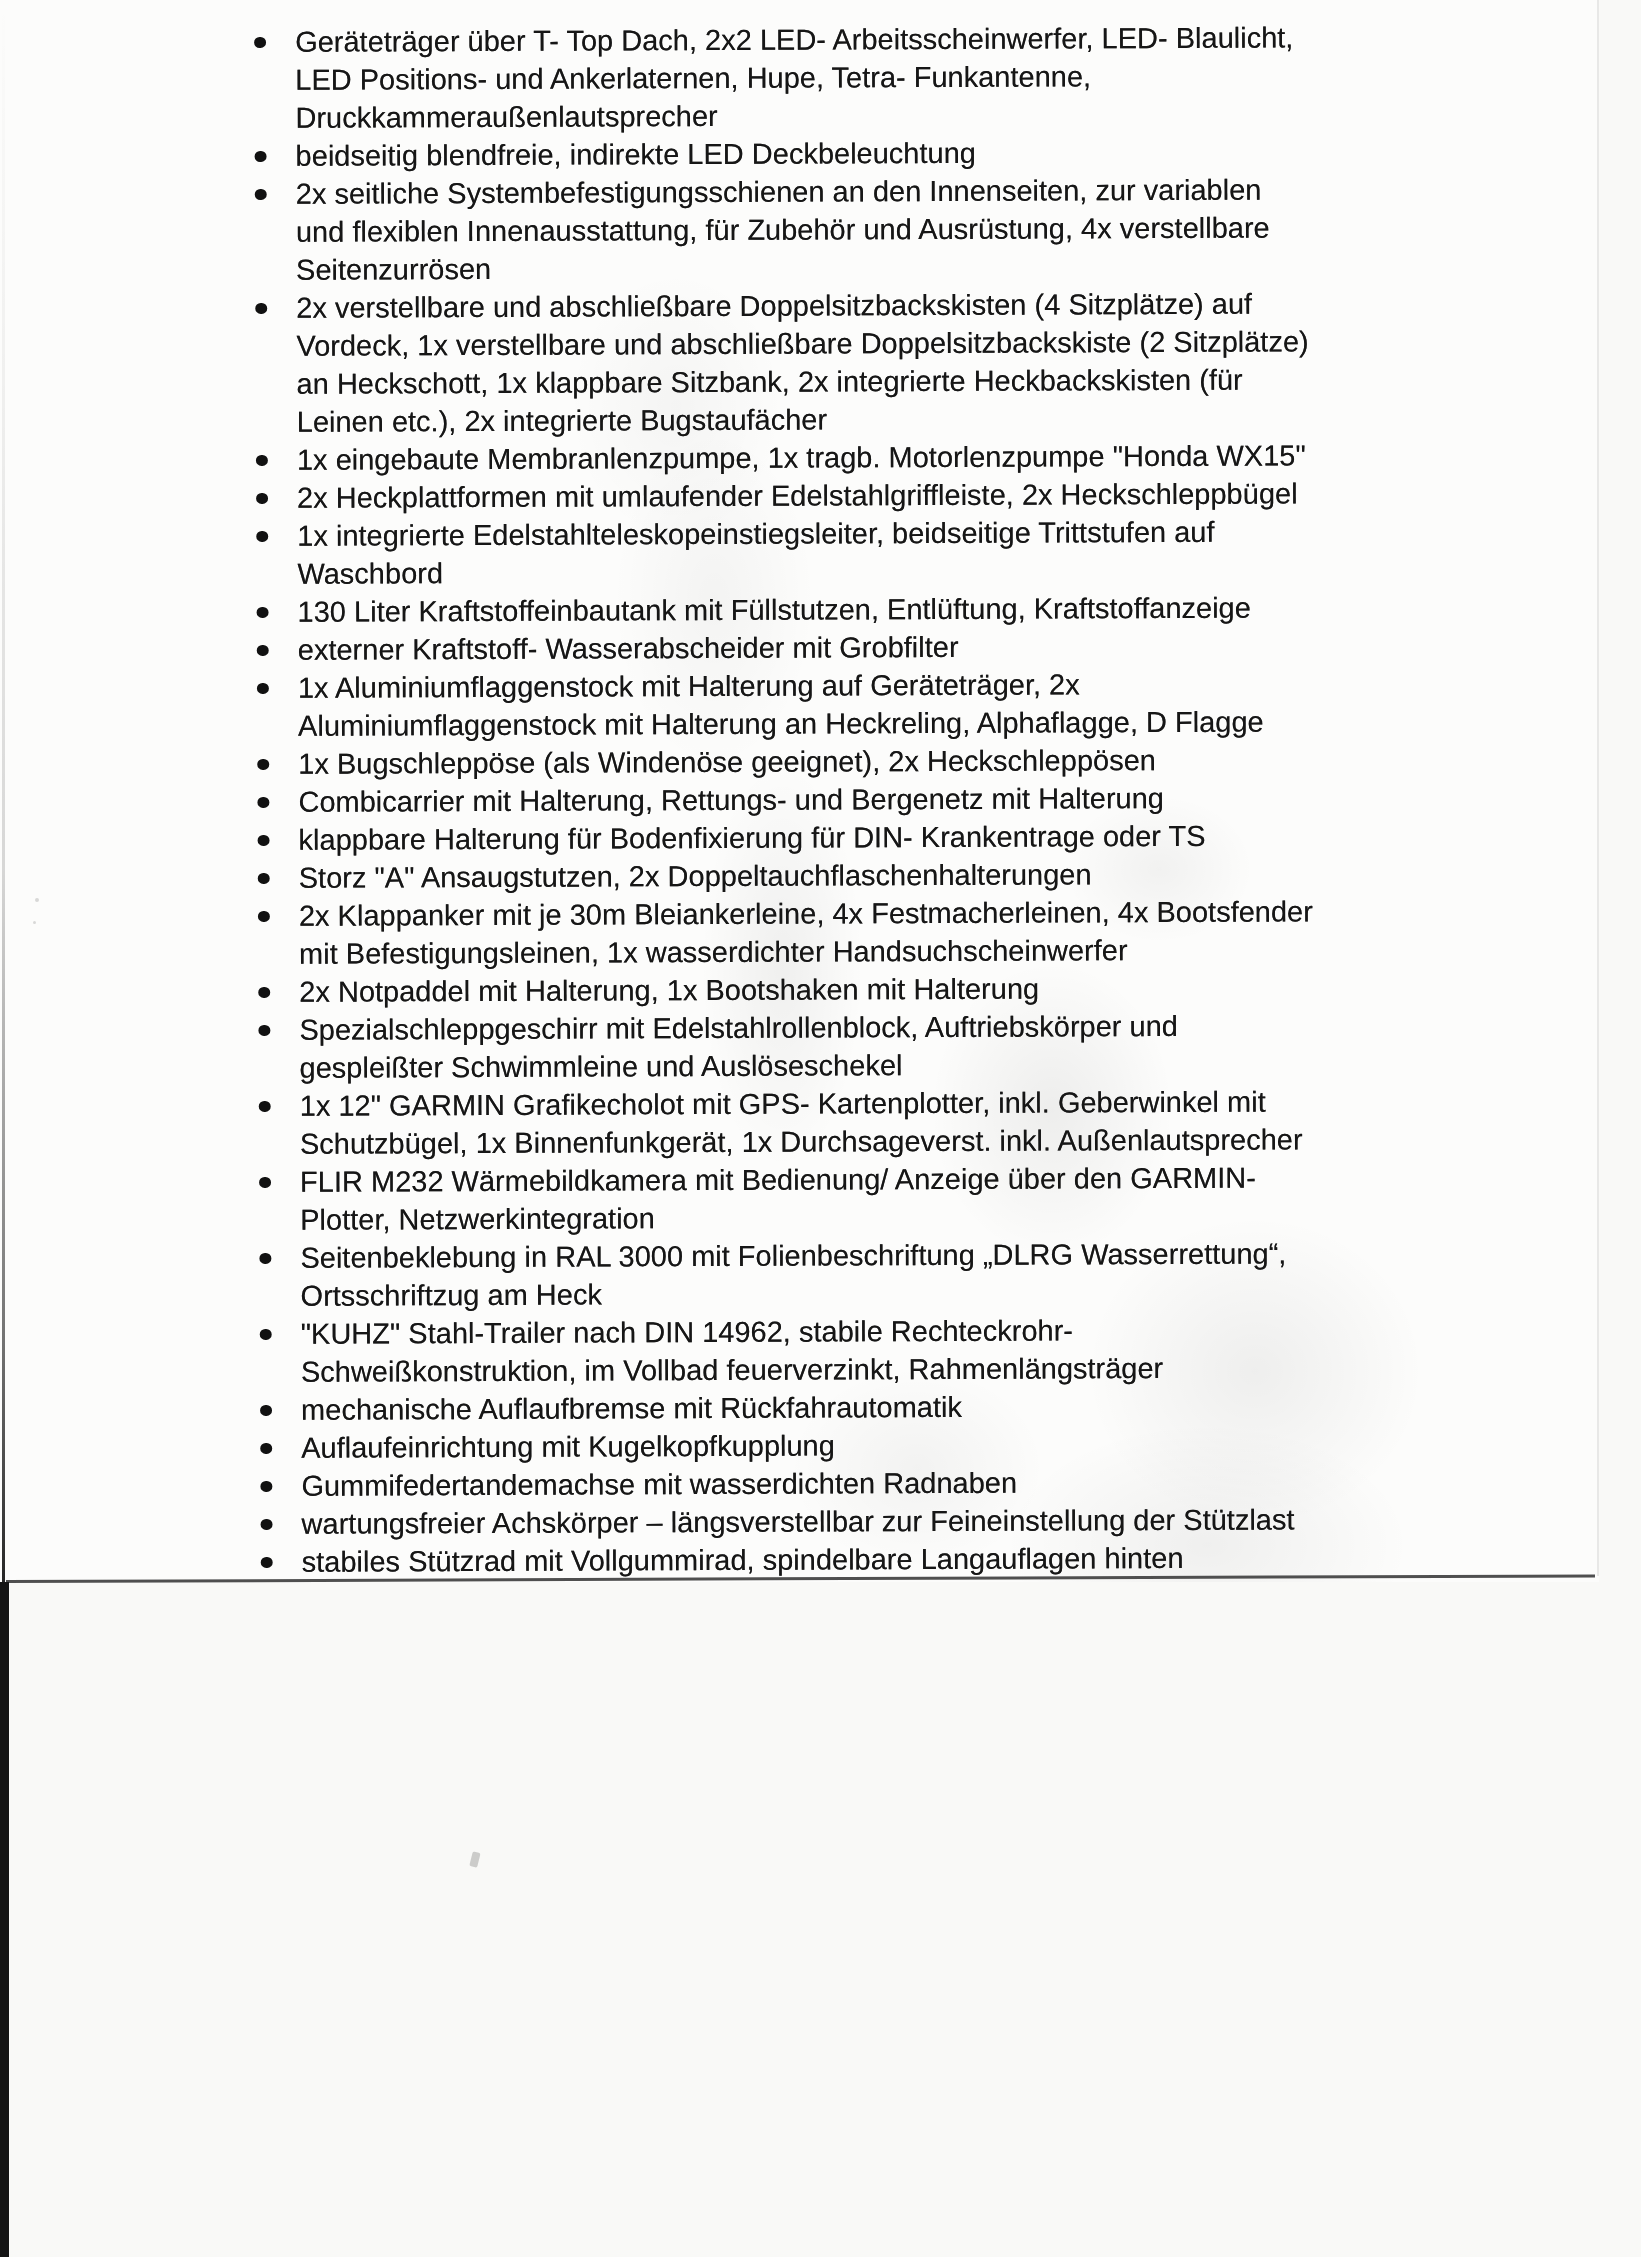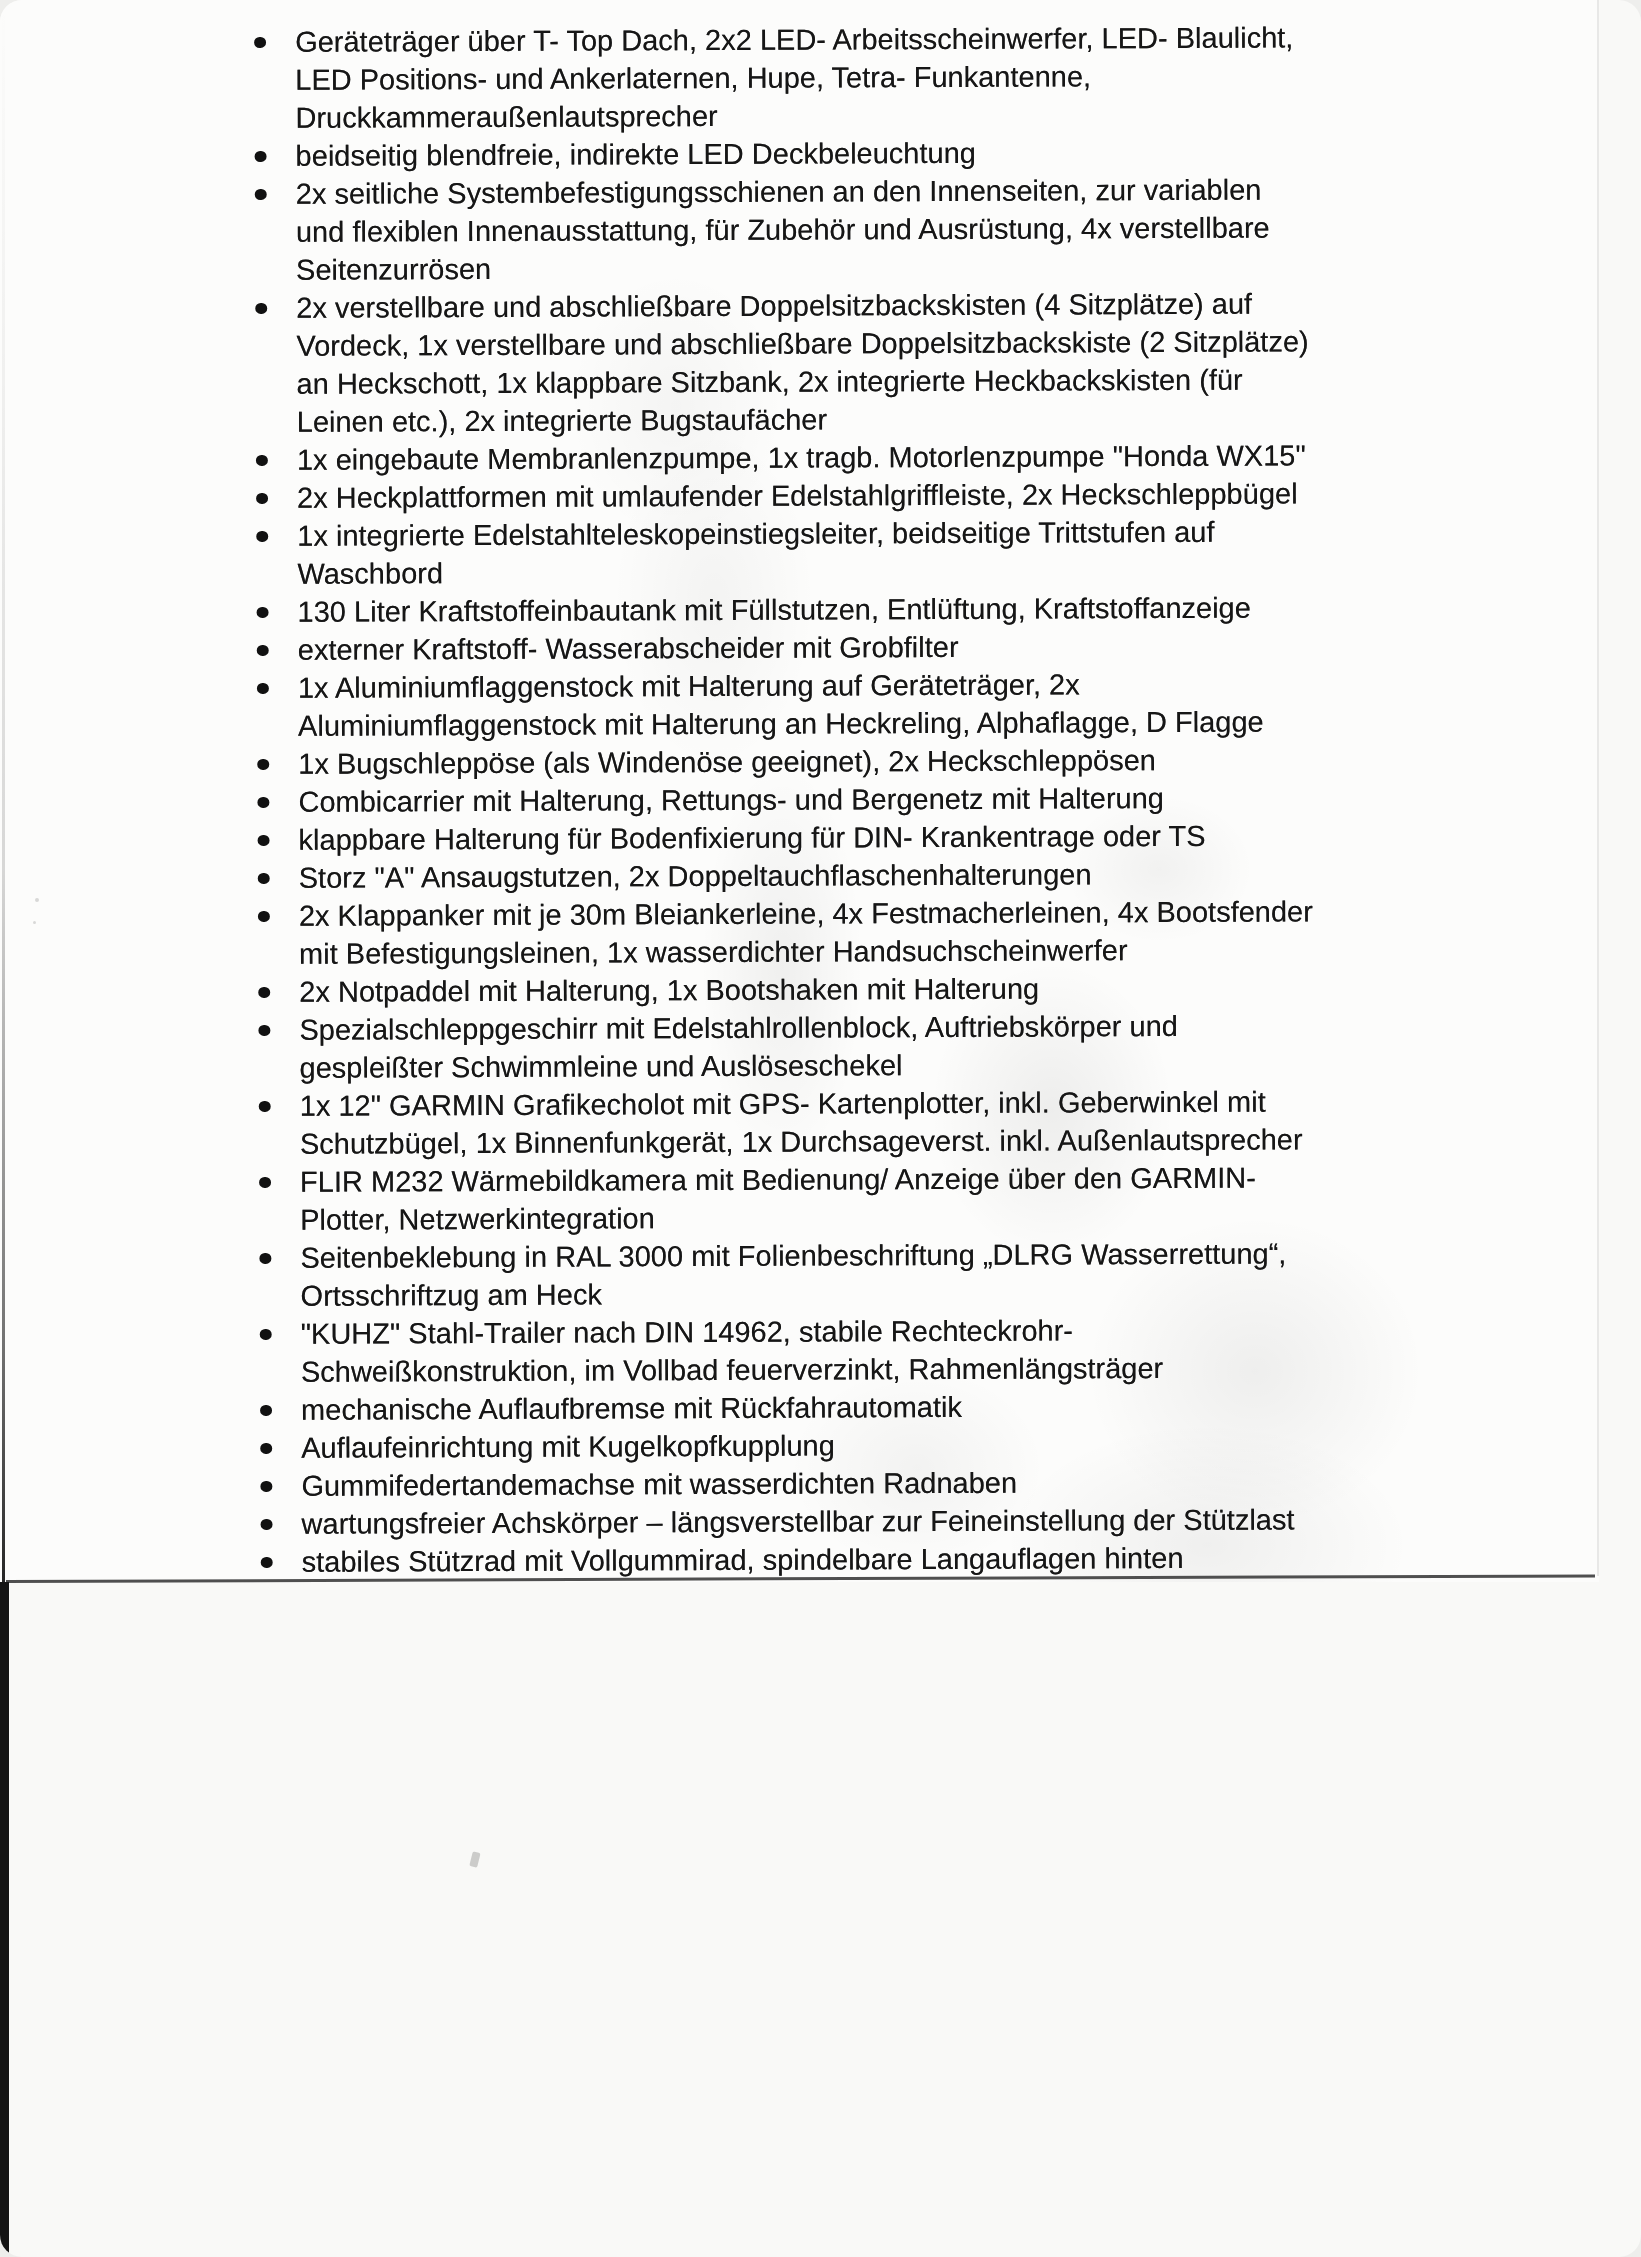--- a/index.html
+++ b/index.html
@@ -7,21 +7,20 @@
   body {
     width: 1641px; height: 2257px;
     background: #eeeeec;
     font-family: "Liberation Sans", sans-serif;
   }
   .canvas {
     position: relative;
     width: 1641px; height: 2257px;
     background: #f9f9f7;
     overflow: hidden;
-    border-radius: 22px;
   }
   
   .page {
     position: absolute; left: 0; top: 0;
     width: 1599px; height: 1582px;
     background:
       radial-gradient(ellipse 154px 193px at 676px 406px,  rgba(0,0,0,0.030), rgba(0,0,0,0) 70%),
       radial-gradient(ellipse 145px 241px at 714px 599px,  rgba(0,0,0,0.035), rgba(0,0,0,0) 70%),
       radial-gradient(ellipse 116px 290px at 782px 966px, rgba(0,0,0,0.050), rgba(0,0,0,0) 70%),
       radial-gradient(ellipse 135px 106px at 1159px 869px, rgba(0,0,0,0.045), rgba(0,0,0,0) 70%),

